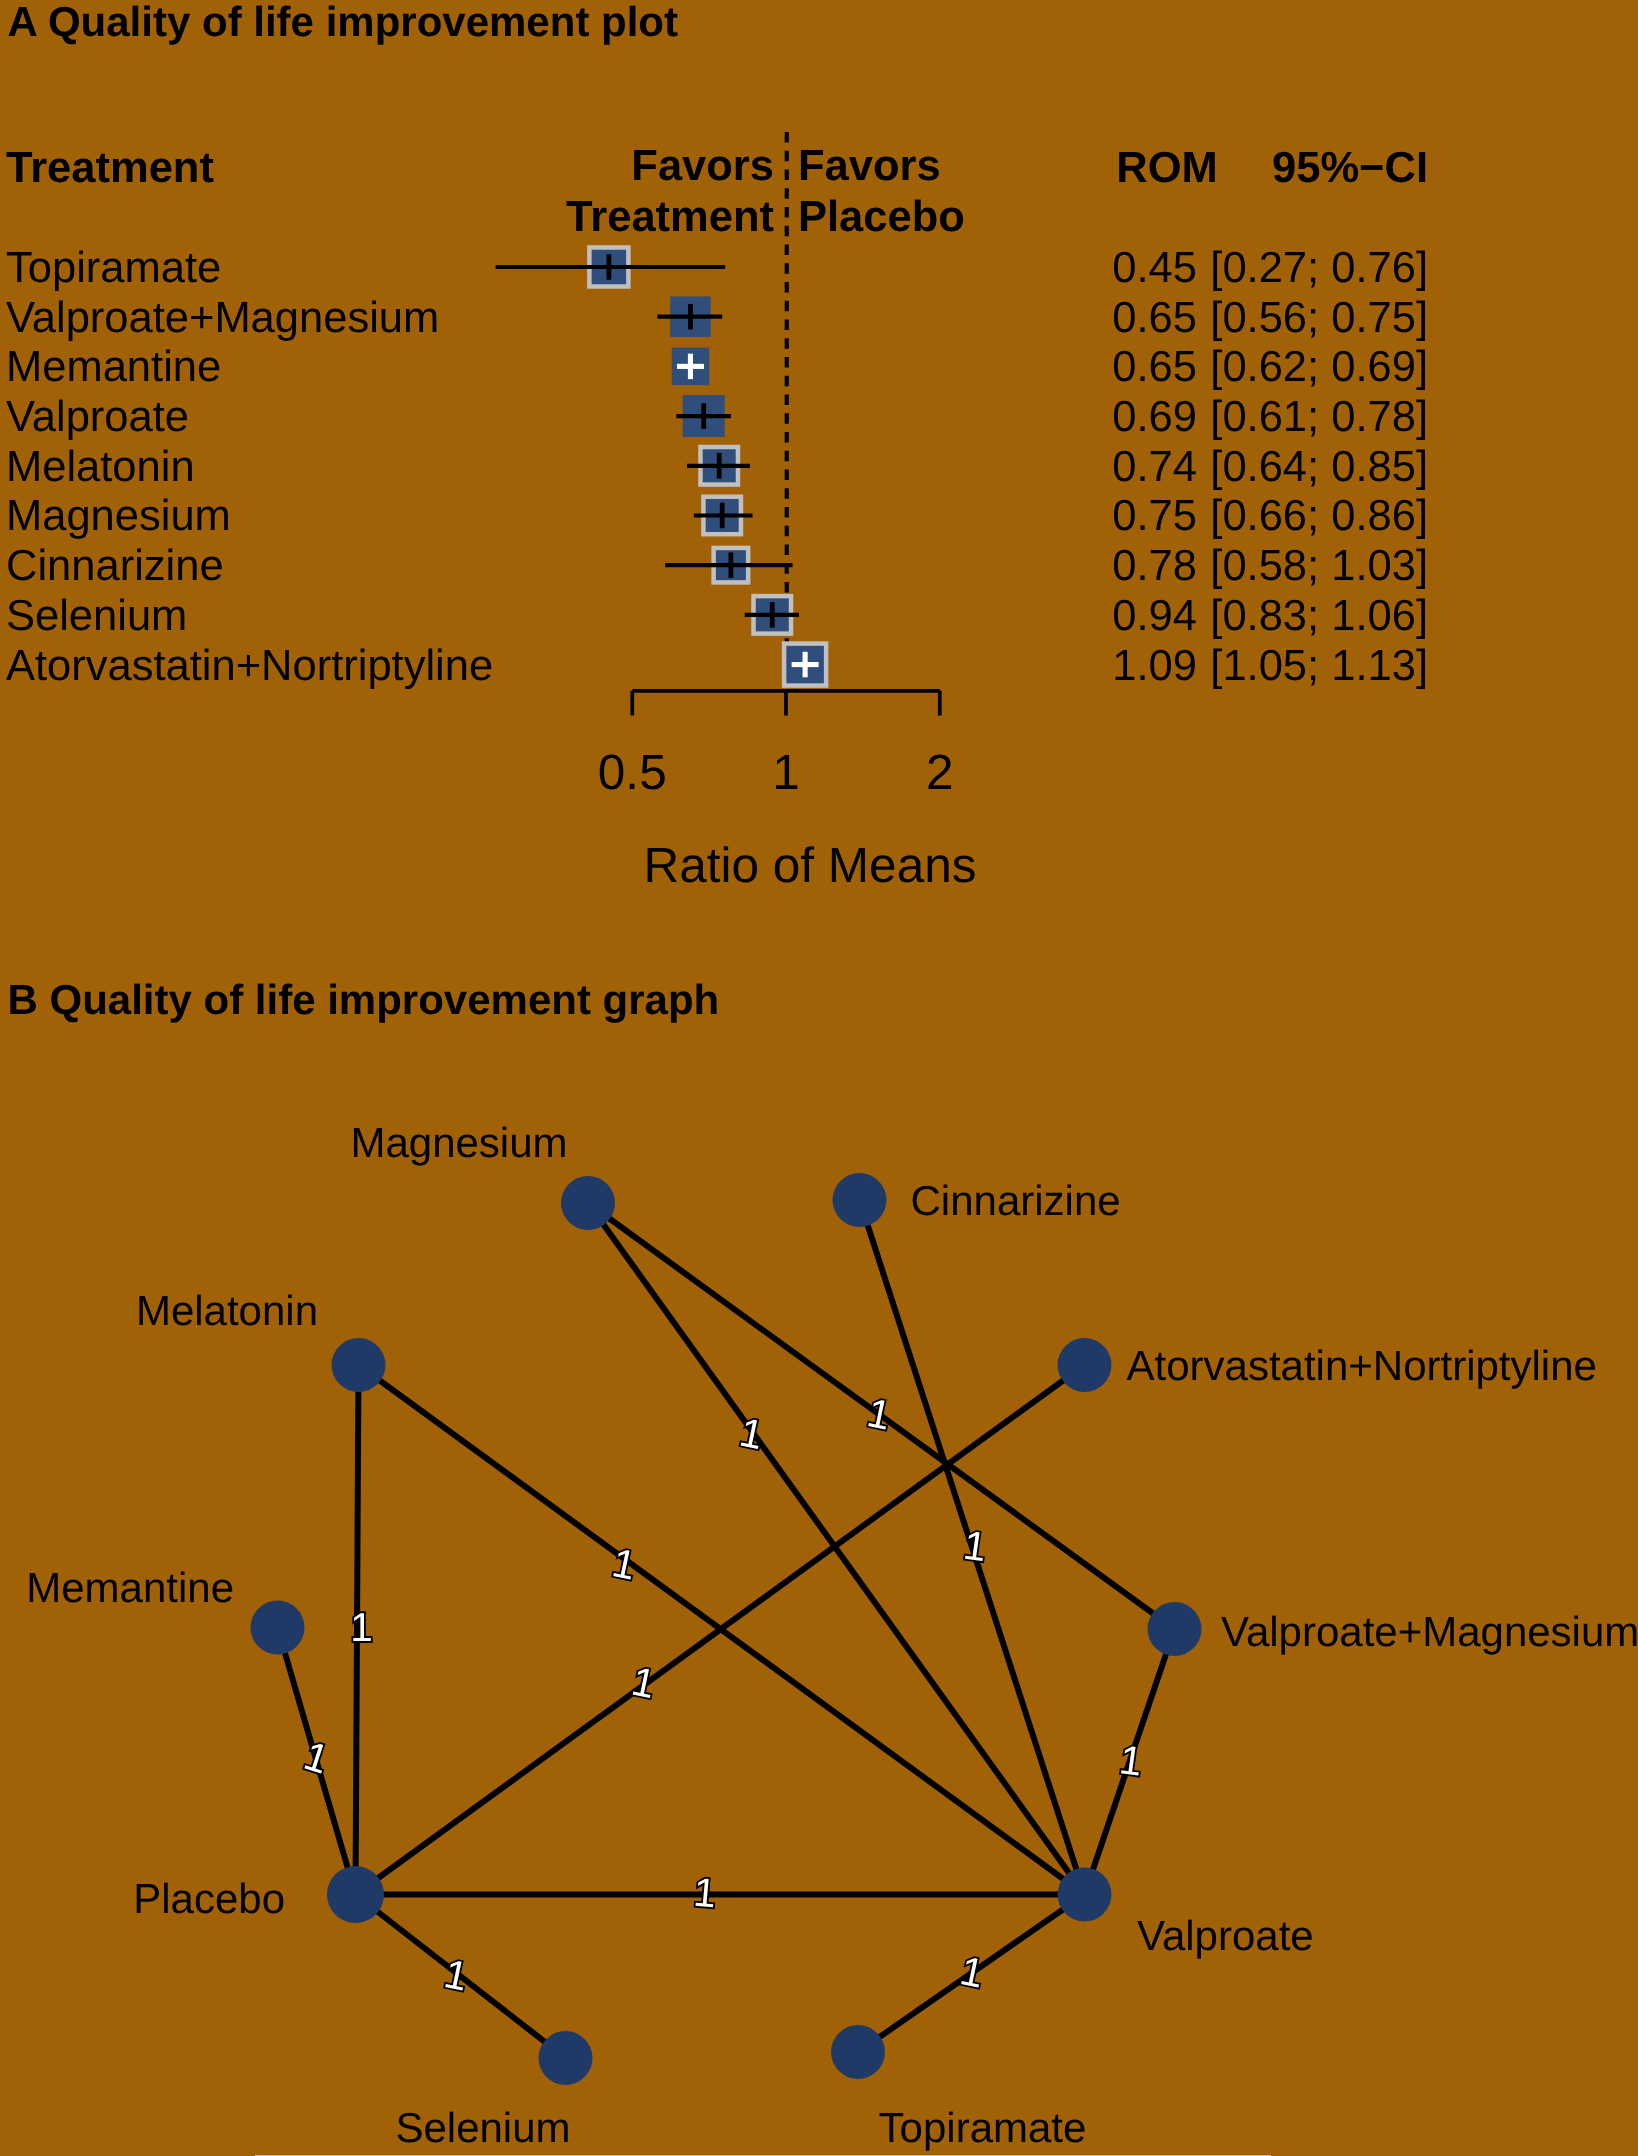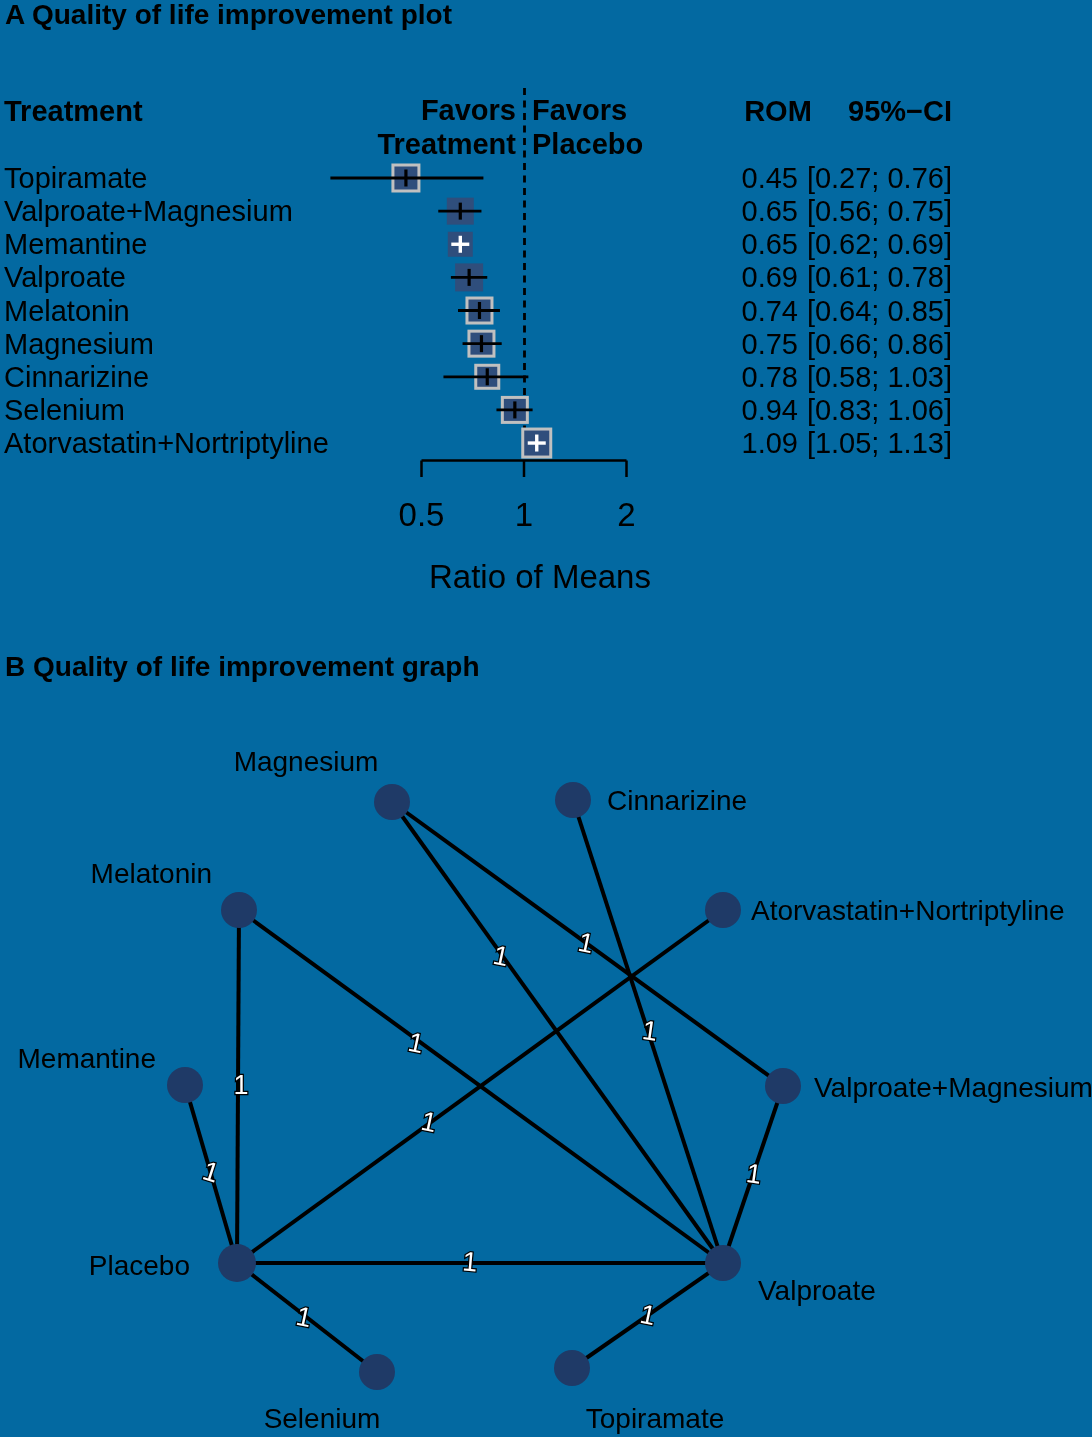--- a/index.html
+++ b/index.html
@@ -1,16 +1,16 @@
 <!DOCTYPE html>
 <html><head>
 <meta charset="utf-8">
 <style>
   html,body{margin:0;padding:0;background:#fff;}
-  #root{position:relative;width:1092px;height:1437px;background:#0369a1;overflow:hidden;
+  #root{position:relative;width:1092px;height:1437px;background:#a16207;overflow:hidden;
         font-family:"Liberation Sans", sans-serif;}
   svg{position:absolute;top:0;left:0;}
   text{font-family:"Liberation Sans", sans-serif;}
 </style>
 </head>
 <body>
 
 <div id="root">
   <svg id="fig" width="1092" height="1437" viewBox="0 0 1092 1437">
     <g id="forest-panel">

